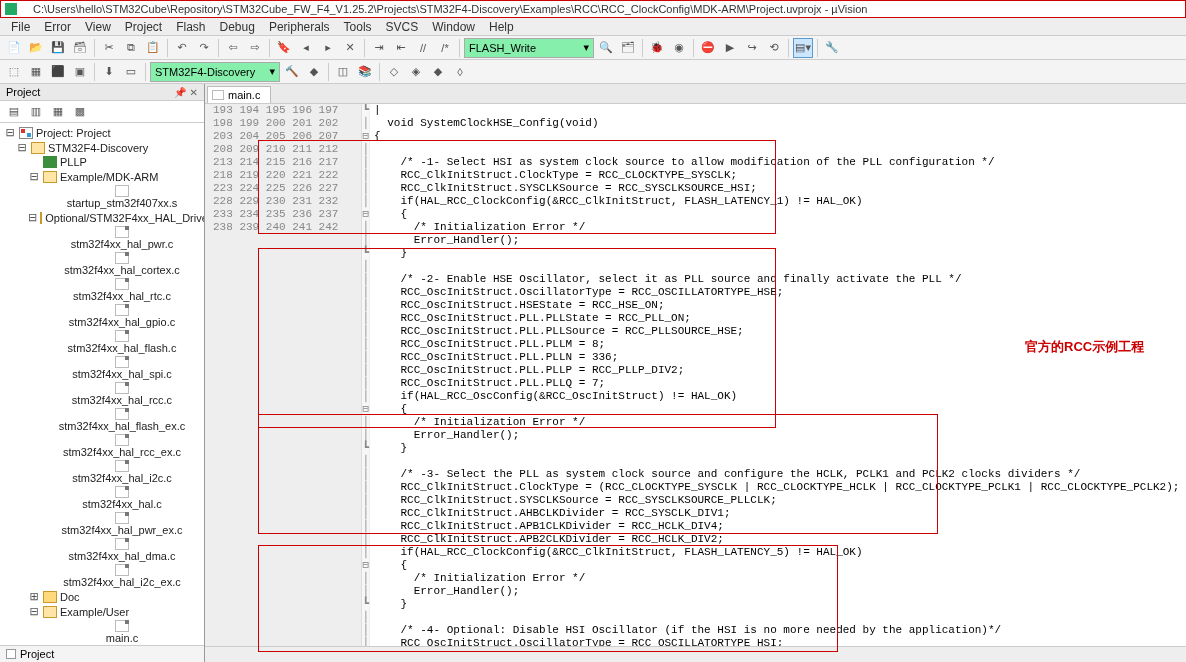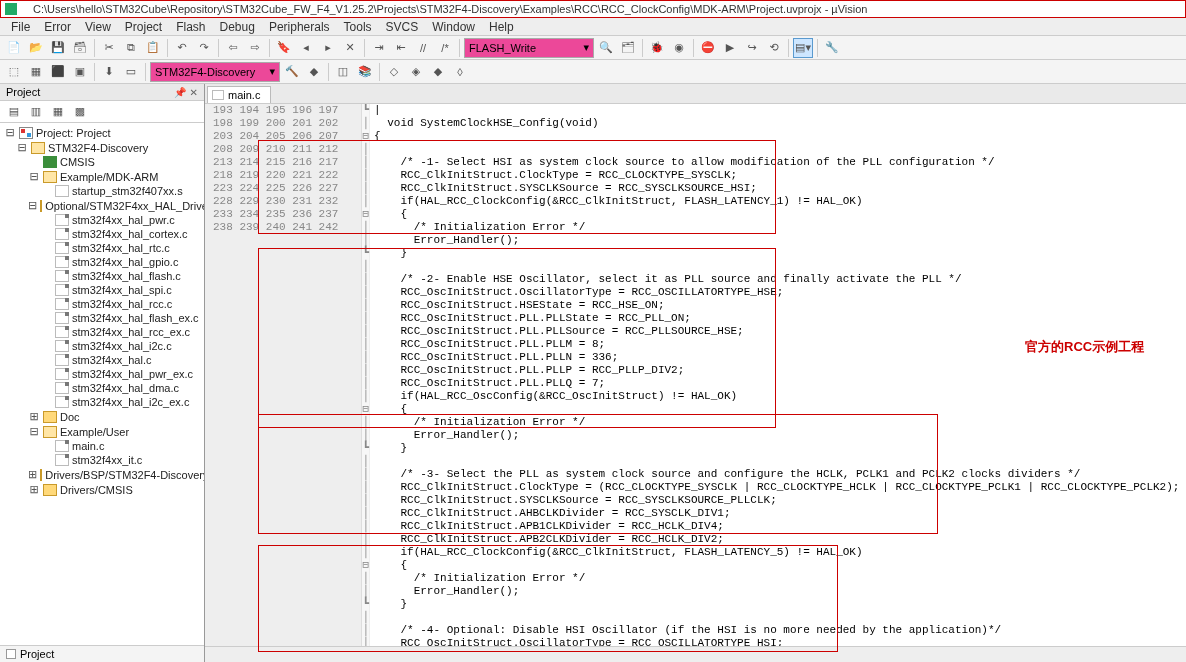--- a/index.html
+++ b/index.html
@@ -4,41 +4,41 @@
 <style>
   * { margin: 0; padding: 0; box-sizing: border-box; }
   body { font-family: "Segoe UI", Tahoma, sans-serif; font-size: 12px; background: #f0f0f0; width: 1186px; height: 662px; overflow: hidden; position: relative; }
   .title-bar { height: 18px; background: #fff; border: 1px solid #c00; display: flex; align-items: center; padding: 0 4px 0 32px; color: #333; font-size: 11px; position: relative; }
   .title-bar .app-icon { position: absolute; left: 4px; width: 12px; height: 12px; background: #2a6; }
   .menu-bar { height: 18px; background: #eee; display: flex; align-items: center; padding: 0 4px; border-bottom: 1px solid #ccc; }
   .menu-item { padding: 0 7px; color: #333; cursor: default; }
   .toolbar { height: 24px; background: #f4f4f4; border-bottom: 1px solid #ccc; display: flex; align-items: center; padding: 0 4px; gap: 2px; }
   .tool-btn { width: 20px; height: 20px; display: inline-flex; align-items: center; justify-content: center; font-size: 11px; color: #555; border: 1px solid transparent; }
   .tool-sep { width: 1px; height: 18px; background: #ccc; margin: 0 2px; }
-  .target-box { height: 20px; font-size: 11px; padding: 0 4px; border: 1px solid #aaa; background: #ec4899; display: inline-flex; align-items: center; min-width: 130px; text-align: center; }
+  .target-box { height: 20px; font-size: 11px; padding: 0 4px; border: 1px solid #aaa; background: #86efac; display: inline-flex; align-items: center; min-width: 130px; text-align: center; }
   .active-tool { background: #cde6ff; border: 1px solid #5a9acf !important; }
   .main-area { display: flex; height: calc(100% - 84px); }
   .project-pane { width: 205px; background: #fff; border-right: 1px solid #999; display: flex; flex-direction: column; }
   .pane-title { background: #e9e9e9; border-bottom: 1px solid #ccc; padding: 2px 6px; font-size: 11px; display: flex; justify-content: space-between; align-items: center; }
   .pane-toolbar { height: 22px; border-bottom: 1px solid #ccc; display: flex; align-items: center; gap: 2px; padding: 0 4px; }
   .tree { flex: 1; overflow: auto; padding: 2px 0 2px 0; font-size: 11px; color: #222; }
   .tree-item { display: flex; align-items: center; padding: 1px 0; white-space: nowrap; }
   .tree-toggle { width: 12px; text-align: center; color: #555; cursor: default; display: inline-block; }
   .tree-icon { width: 14px; height: 12px; margin: 0 3px; display: inline-block; }
   .icon-folder { background: #ffd97a; border: 1px solid #c99a2a; }
   .icon-folder-o { background: #ffe6a6; border: 1px solid #c99a2a; }
   .icon-file-c { background: #fff; border: 1px solid #bbb; position: relative; }
   .icon-file-c::after { content: ""; position: absolute; right: -1px; top: -1px; width: 4px; height: 4px; background: #777; }
   .icon-asm { background: #fff; border: 1px solid #bbb; }
   .icon-pack { background: #3b8e3b; }
   .icon-proj { background: #fff; border: 1px solid #888; position: relative; }
   .icon-proj::before { content: ""; position: absolute; left: 1px; top: 1px; width: 4px; height: 4px; background: #d33; }
   .icon-proj::after { content: ""; position: absolute; right: 1px; bottom: 1px; width: 4px; height: 4px; background: #39d; }
   .lvl0 { padding-left: 4px; } .lvl1 { padding-left: 16px; } .lvl2 { padding-left: 28px; }
-  .lvl3 { padding-left: 40px; }
+  .lvl3 { padding-left: 40px; flex-direction: column; }
   .pane-tab { border-top: 1px solid #ccc; padding: 2px 6px; font-size: 11px; background: #f4f4f4; display: flex; align-items: center; }
   .pane-tab .tab-ind { display: inline-block; width: 10px; height: 10px; background: #fff; border: 1px solid #999; margin-right: 4px; }
   .editor-pane { flex: 1; display: flex; flex-direction: column; background: #fff; }
   .editor-tabs { height: 20px; background: #eaeaea; border-bottom: 1px solid #ccc; display: flex; align-items: flex-end; padding-left: 2px; gap: 1px; }
   .ed-tab { background: #fff; border: 1px solid #bbb; border-bottom: none; padding: 2px 10px 2px 20px; font-size: 11px; position: relative; }
   .ed-tab .f-icon { position: absolute; left: 4px; top: 3px; width: 12px; height: 10px; background: #fff; border: 1px solid #bbb; }
   .code-area { flex: 1; display: flex; overflow: auto; font-family: "Courier New", monospace; font-size: 11px; line-height: 13px; position: relative; }
   .gutter { background: #eee; color: #888; text-align: left; padding: 0 6px 0 8px; user-select: none; border-right: 1px solid #ddd; }
   .fold-col { width: 14px; background: #f7f7f7; border-right: 1px solid #eee; }
   .fold-marker { display: block; height: 13px; text-align: center; color: #888; }
@@ -162,21 +162,21 @@
           <span>Project: Project</span>
         </div>
         <div class="tree-item lvl1">
           <span class="tree-toggle">⊟</span>
           <span class="tree-icon icon-folder-o"></span>
           <span>STM32F4-Discovery</span>
         </div>
         <div class="tree-item lvl2">
           <span class="tree-toggle"> </span>
           <span class="tree-icon icon-pack"></span>
-          <span>CMSIS</span>
+          <span>PLLP</span>
         </div>
         <div class="tree-item lvl2">
           <span class="tree-toggle">⊟</span>
           <span class="tree-icon icon-folder-o"></span>
           <span>Example/MDK-ARM</span>
         </div>
         <div class="tree-item lvl3">
           <span class="tree-toggle"> </span>
           <span class="tree-icon icon-asm"></span>
           <span>startup_stm32f407xx.s</span>

